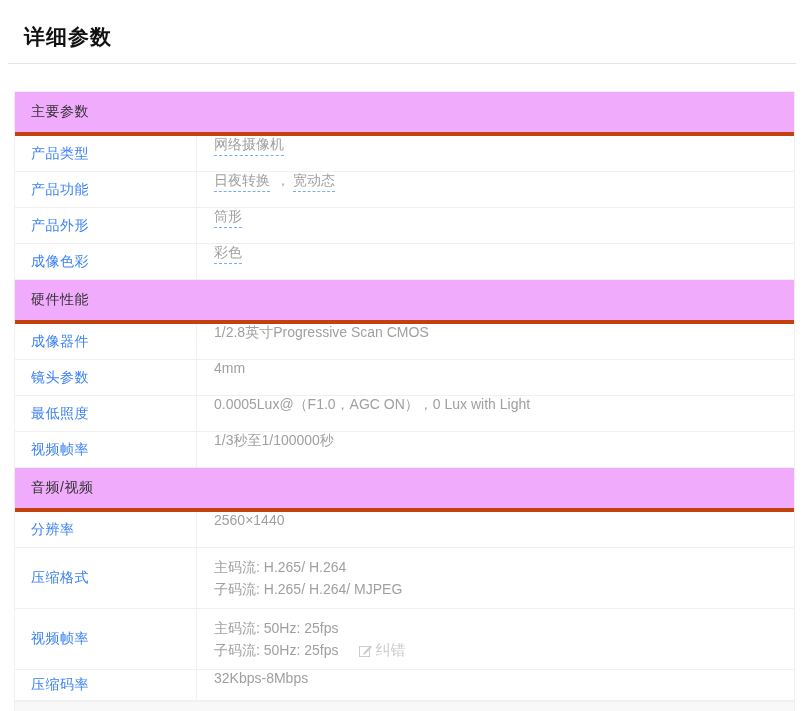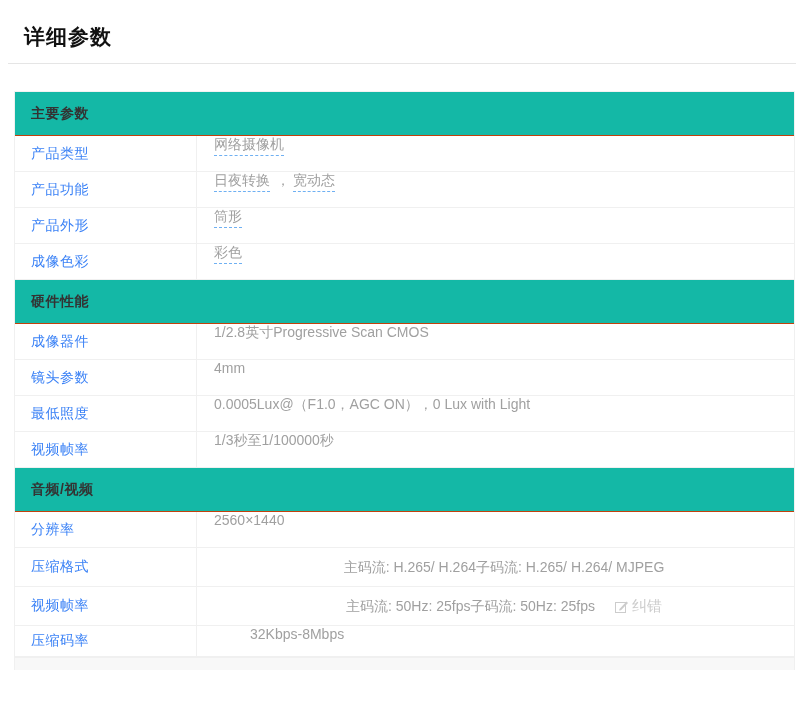--- a/index.html
+++ b/index.html
@@ -28,55 +28,55 @@
     margin: 27px 0 0 14px;
     width: 781px;
     border-left: 1px solid #f0f0f0;
     border-right: 1px solid #f0f0f0;
     border-top: 1px solid #f2f2f2;
     font-size: 14px;
   }
 
   .section-header {
     height: 44px;
-    background: #14b8a6;
-    border-bottom: 1px solid #c2410c;
+    background: #f0abfc;
+    border-bottom: 4px solid #c2410c;
     display: flex;
     align-items: center;
     padding-left: 16px;
-    font-weight: bold;
+    font-weight: normal;
     color: #333333;
     letter-spacing: 0.5px;
   }
 
   .row {
     display: flex;
     border-bottom: 1px solid #f0f0f0;
     min-height: 36px;
   }
-  .row.short { min-height: 31px; gap: 36px; }
+  .row.short { min-height: 31px; }
   .label-cell {
     width: 182px;
     flex: 0 0 182px;
     border-right: 1px solid #f0f0f0;
     display: flex;
     align-items: center;
     padding-left: 16px;
     color: #3b82f6;
     letter-spacing: 0.5px;
   }
   .value-cell {
     flex: 1;
     display: flex;
     align-items: flex-start;
     padding-left: 17px;
     color: #a0a0a0;
   }
   .value-cell.multiline {
-    flex-direction: row;
+    flex-direction: column;
     align-items: flex-start;
     justify-content: center;
     padding-top: 8px;
     padding-bottom: 8px;
     line-height: 22px;
   }
   .line-wrap { display: flex; align-items: center; }
 
   .param-link {
     color: #a0a0a0;

